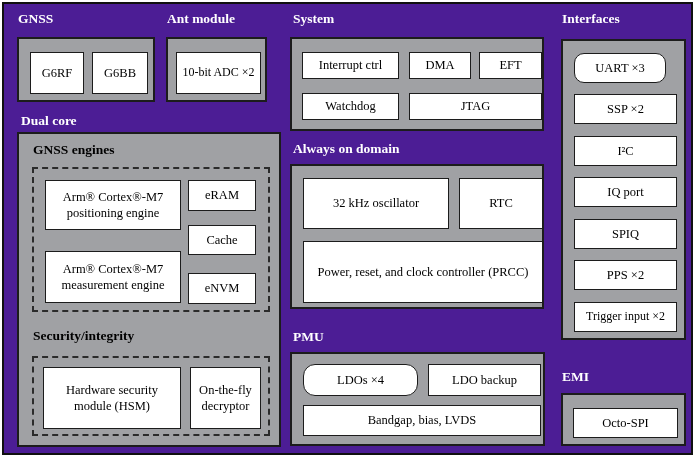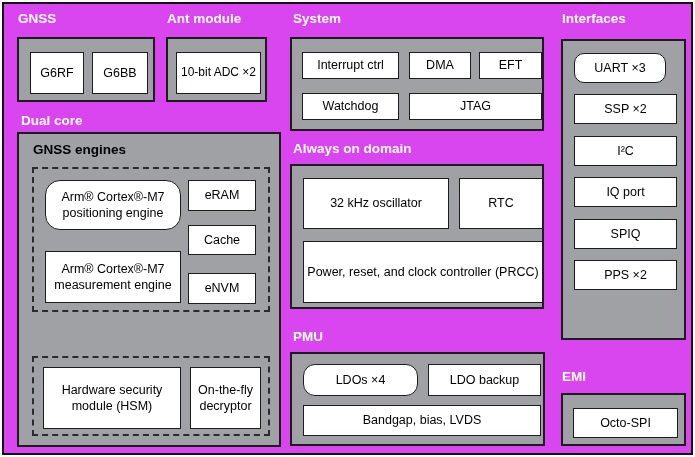--- a/index.html
+++ b/index.html
@@ -12,23 +12,24 @@
     position: relative;
     width: 695px;
     height: 457px;
     background: #ffffff;
     overflow: hidden;
   }
   .diagram {
     position: absolute;
     left: 2px; top: 2px;
     width: 687px; height: 449px;
-    background: #d946ef;
+    background: #4c1d95;
     border: 2px solid #101010;
     box-sizing: content-box;
+    font-family: Liberation Serif, serif;
   }
   .sec-label {
     position: absolute;
     color: #ffffff;
     font-weight: bold;
     font-size: 13.5px;
     line-height: 16px;
     white-space: nowrap;
   }
   .container {
@@ -92,32 +93,34 @@
     </div>
 
     <div class="sec-label" style="left:558px; top:7px;">Interfaces</div>
     <div class="container" style="left:557px; top:35px; width:125px; height:301px;">
       <div class="block" style="left:11px; top:12px;  width:92px; height:30px;border-radius:10px;">UART ×3</div>
       <div class="block" style="left:11px; top:53px;  width:103px; height:30px;">SSP ×2</div>
       <div class="block" style="left:11px; top:95px;  width:103px; height:30px;">I²C</div>
       <div class="block" style="left:11px; top:136px; width:103px; height:30px;">IQ port</div>
       <div class="block" style="left:11px; top:178px; width:103px; height:30px;">SPIQ</div>
       <div class="block" style="left:11px; top:219px; width:103px; height:30px;">PPS ×2</div>
+      <div class="block" style="left:11px; top:261px; width:103px; height:30px; font-size:12px;">Trigger input ×2</div>
     </div>
 
     <div class="sec-label" style="left:17px; top:109px;">Dual core</div>
     <div class="container" style="left:13px; top:128px; width:264px; height:315px;">
       <div class="sub-label" style="left:14px; top:8px;">GNSS engines</div>
       <div class="dashed-box" style="left:13px; top:33px; width:238px; height:145px;">
-        <div class="block" style="left:11px; top:11px; width:136px; height:50px;border-radius:15px;">Arm® Cortex®-M7 positioning engine</div>
+        <div class="block" style="left:11px; top:11px; width:136px; height:50px;">Arm® Cortex®-M7 positioning engine</div>
         <div class="block" style="left:154px; top:11px; width:68px; height:31px;">eRAM</div>
         <div class="block" style="left:154px; top:56px; width:68px; height:30px;">Cache</div>
         <div class="block" style="left:11px; top:82px; width:136px; height:52px;">Arm® Cortex®-M7 measurement engine</div>
         <div class="block" style="left:154px; top:104px; width:68px; height:31px;">eNVM</div>
       </div>
+      <div class="sub-label" style="left:14px; top:194px;">Security/integrity</div>
       <div class="dashed-box" style="left:13px; top:222px; width:238px; height:80px;">
         <div class="block" style="left:9px; top:9px; width:138px; height:62px;">Hardware security module (HSM)</div>
         <div class="block" style="left:156px; top:9px; width:71px; height:62px;">On-the-fly decryptor</div>
       </div>
     </div>
 
     <div class="sec-label" style="left:289px; top:137px;">Always on domain</div>
     <div class="container" style="left:286px; top:160px; width:254px; height:145px;">
       <div class="block" style="left:11px; top:12px; width:146px; height:51px;">32 kHz oscillator</div>
       <div class="block" style="left:11px; top:75px; width:240px; height:62px;">Power, reset, and clock controller (PRCC)</div>

